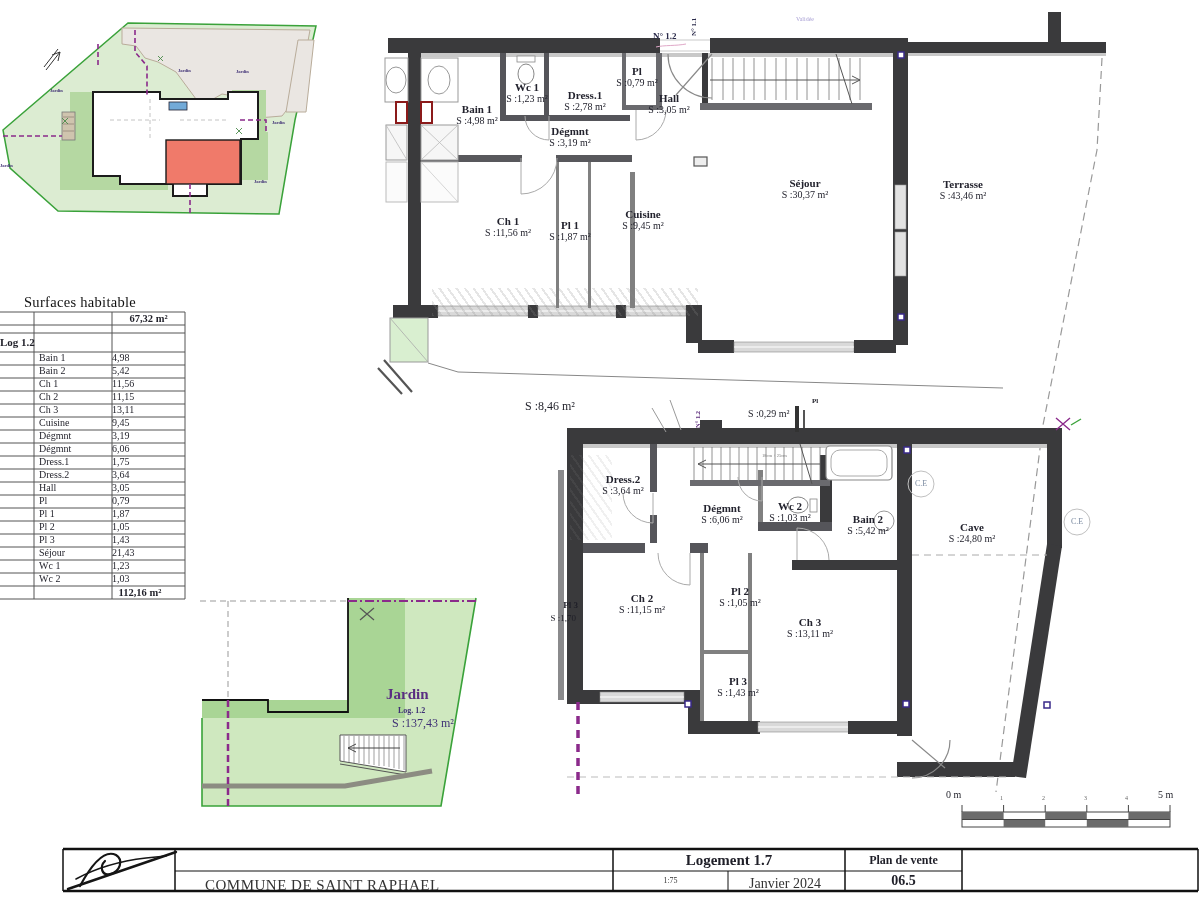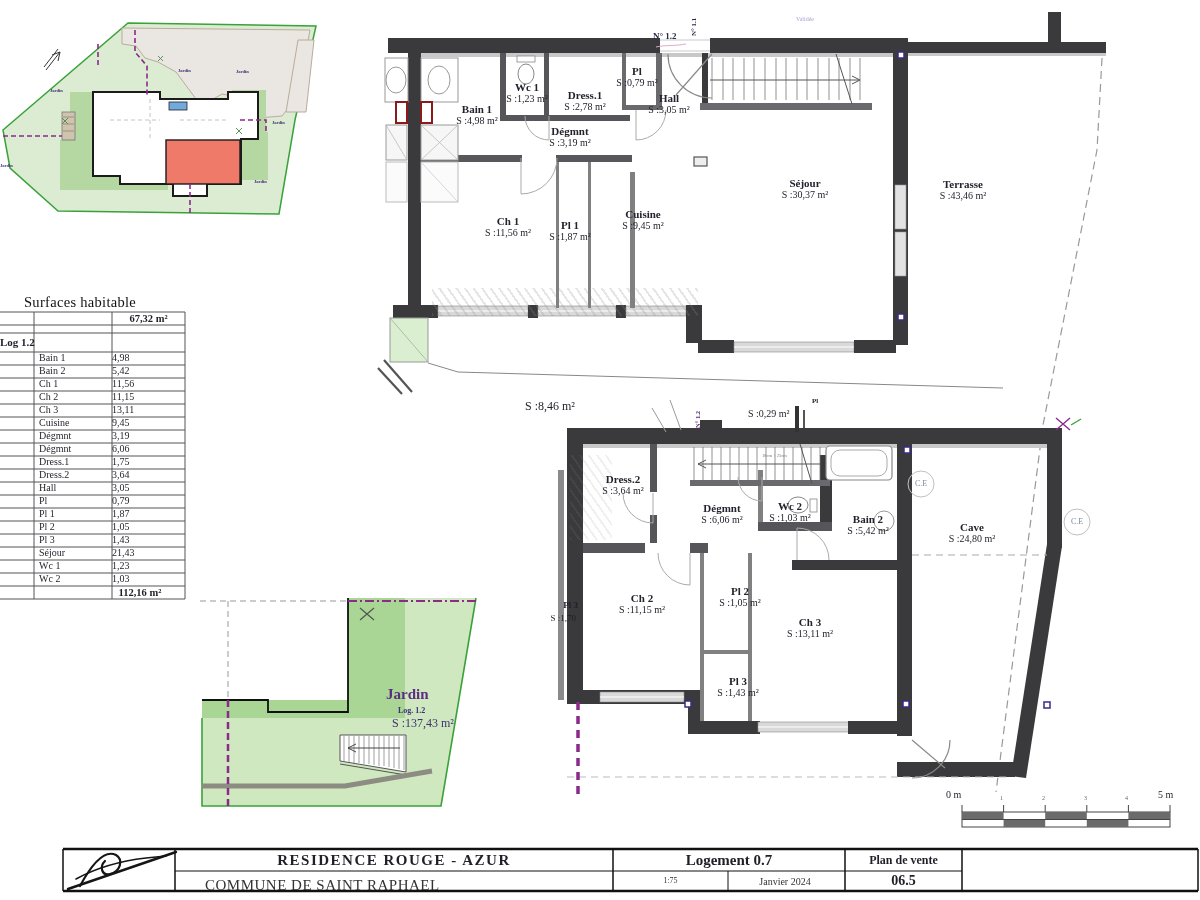--- a/index.html
+++ b/index.html
@@ -427,21 +427,20 @@
 <div class="lbl jardin-site" style="left:254px;top:179px;">Jardin</div>
 <div class="lbl jardin-site" style="left:272px;top:120px;">Jardin</div>
 
 <div class="lbl" style="left:946px;top:789px;font-size:10px;">0 m</div>
 <div class="lbl" style="left:1158px;top:789px;font-size:10px;">5 m</div>
 <div class="lbl" style="left:1000px;top:795px;font-size:6px;color:#666;">1</div>
 <div class="lbl" style="left:1042px;top:795px;font-size:6px;color:#666;">2</div>
 <div class="lbl" style="left:1084px;top:795px;font-size:6px;color:#666;">3</div>
 <div class="lbl" style="left:1125px;top:795px;font-size:6px;color:#666;">4</div>
 
-<div class="tb-text" style="left:175px;top:852px;width:438px;font-size:15px;font-weight:bold;letter-spacing:1.5px;">RESIDENCE  ROUGE - AZUR</div>
 <div class="lbl" style="left:205px;top:877px;font-size:15px;color:#333;letter-spacing:.5px;">COMMUNE DE SAINT RAPHAEL</div>
-<div class="tb-text" style="left:613px;top:852px;width:232px;font-size:15px;font-weight:bold;">Logement 0.7</div>
+<div class="tb-text" style="left:613px;top:852px;width:232px;font-size:15px;font-weight:bold;">Logement 1.7</div>
 <div class="tb-text" style="left:613px;top:876px;width:115px;font-size:8px;color:#333;">1:75</div>
-<div class="tb-text" style="left:728px;top:876px;width:114px;font-size:10px;color:#333;">Janvier 2024</div>
+<div class="tb-text" style="left:728px;top:876px;width:114px;font-size:14px;color:#333;">Janvier 2024</div>
 <div class="tb-text" style="left:845px;top:853px;width:117px;font-size:12px;font-weight:bold;">Plan de vente</div>
 <div class="tb-text" style="left:845px;top:873px;width:117px;font-size:14px;font-weight:bold;">06.5</div>
 
 </div>
 
 </body></html>

